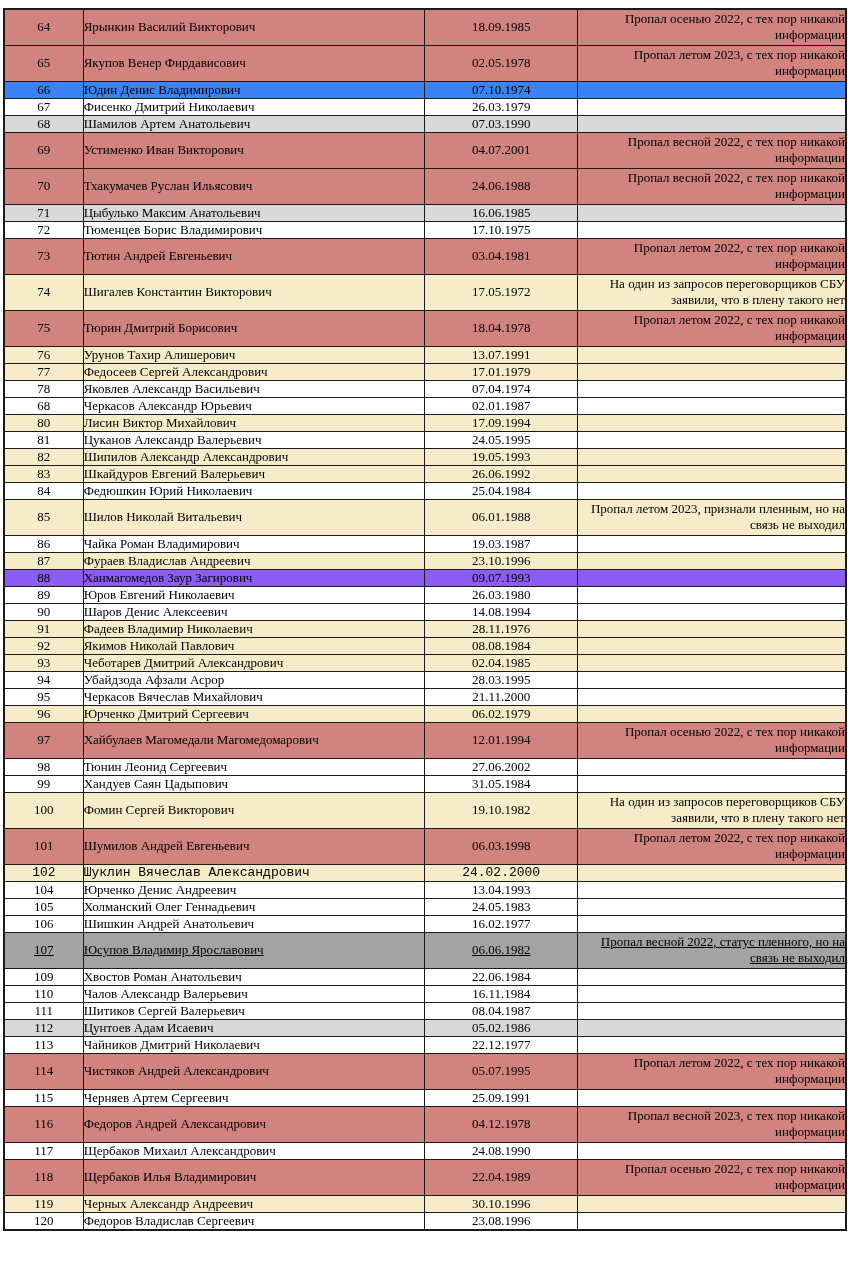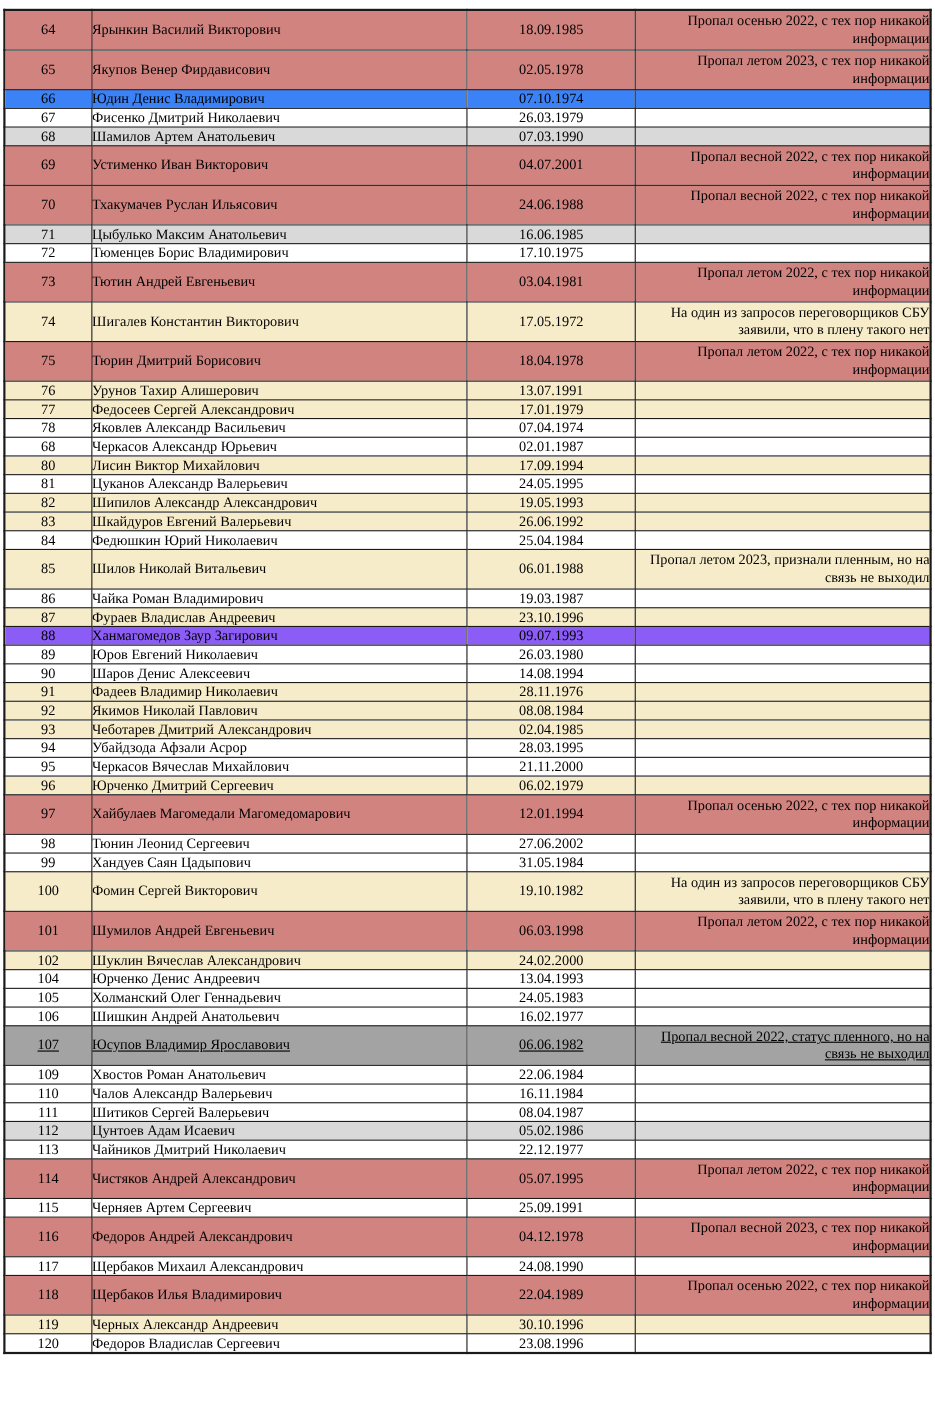--- a/index.html
+++ b/index.html
@@ -271,21 +271,21 @@
           <td class="cell-name">Фомин Сергей Викторович</td>
           <td class="cell-birthdate">19.10.1982</td>
           <td class="cell-status"> На один из запросов переговорщиков СБУ заявили, что в плену такого нет</td>
         </tr>
         <tr class="row-tall" style="background: rgb(208, 131, 127); border-radius: 10px;">
           <td class="cell-number">101</td>
           <td class="cell-name">Шумилов Андрей Евгеньевич</td>
           <td class="cell-birthdate">06.03.1998</td>
           <td class="cell-status">Пропал летом 2022, с тех пор никакой информации</td>
         </tr>
-        <tr class="row-single" style="background: rgb(247, 236, 202);">
+        <tr class="row-single" style="background: rgb(247, 236, 202); font-family: Liberation Mono, monospace;">
           <td class="cell-number">102</td>
           <td class="cell-name">Шуклин Вячеслав Александрович</td>
           <td class="cell-birthdate">24.02.2000</td>
           <td class="cell-status"></td>
         </tr>
         <tr class="row-single" style="background: rgb(255, 255, 255);">
           <td class="cell-number">104</td>
           <td class="cell-name">Юрченко Денис Андреевич</td>
           <td class="cell-birthdate">13.04.1993</td>
           <td class="cell-status"></td>

